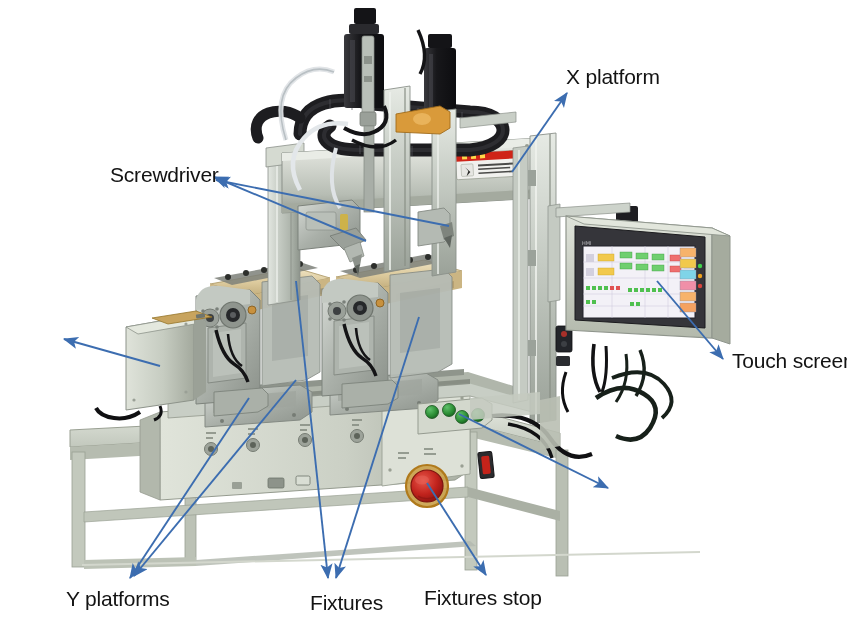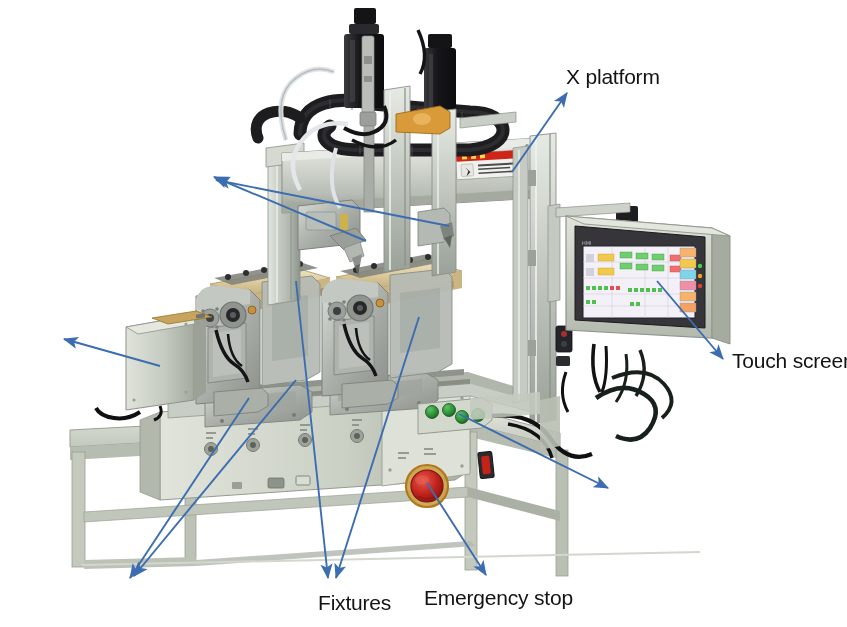--- a/index.html
+++ b/index.html
@@ -33,21 +33,21 @@
     letter-spacing:-0.2px;
     white-space:nowrap;
     line-height:1.05;
   }
   .label-x-platform   { left:566px; top:66px;  }
   .label-screwdriver  { left:110px; top:164px; }
   .label-screw-feeder { left:12px;  top:312px; }
   .label-touch-screen { left:732px; top:350px; }
   .label-manual-ctrl  { left:617px; top:489px; }
   .label-y-platforms  { left:66px;  top:588px; }
-  .label-fixtures     { left:318px; top:592px; }
+  .label-fixtures     { left:310px; top:592px; }
   .label-emergency    { left:424px; top:587px; }
 
   
   #arrows{
     position:absolute;
     left:0; top:0;
     width:847px; height:627px;
     pointer-events:none;
   }
 </style>
@@ -600,17 +600,19 @@
       <path d="M459 414 L608 488"></path>
       <path d="M249 398 L130 578"></path>
       <path d="M296 380 L134 576"></path>
       <path d="M296 281 L328 578"></path>
       <path d="M419 317 L336 578"></path>
       <path d="M427 483 L486 575"></path>
     </g>
   </svg>
 
   <div class="label label-x-platform">X platform</div>
+  <div class="label label-screwdriver">Screwdriver</div>
   <div class="label label-touch-screen">Touch screen</div>
+  <div class="label label-y-platforms">Y platforms</div>
   <div class="label label-fixtures">Fixtures</div>
-  <div class="label label-emergency">Emergency stop</div>
+  <div class="label label-emergency">Fixtures stop</div>
 
 </div>
 
 </body></html>

